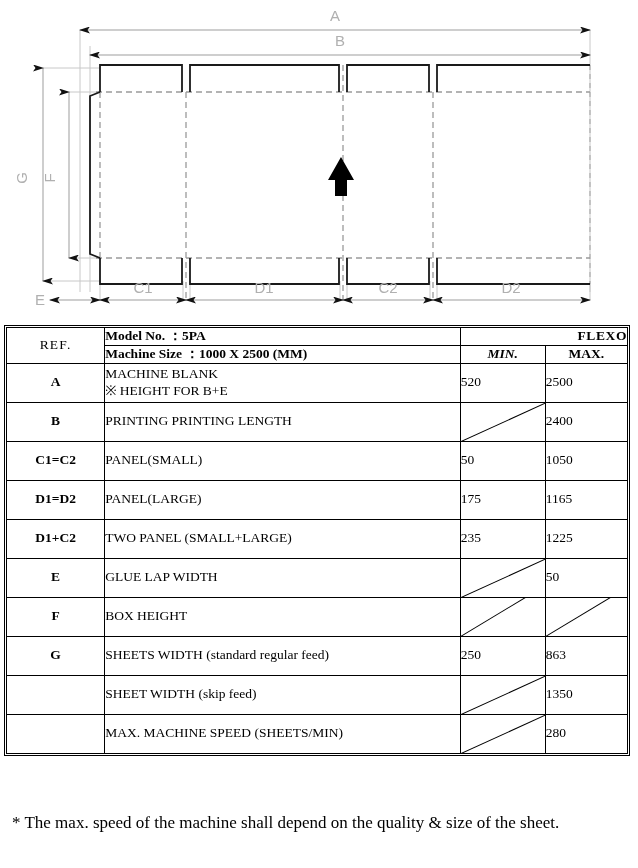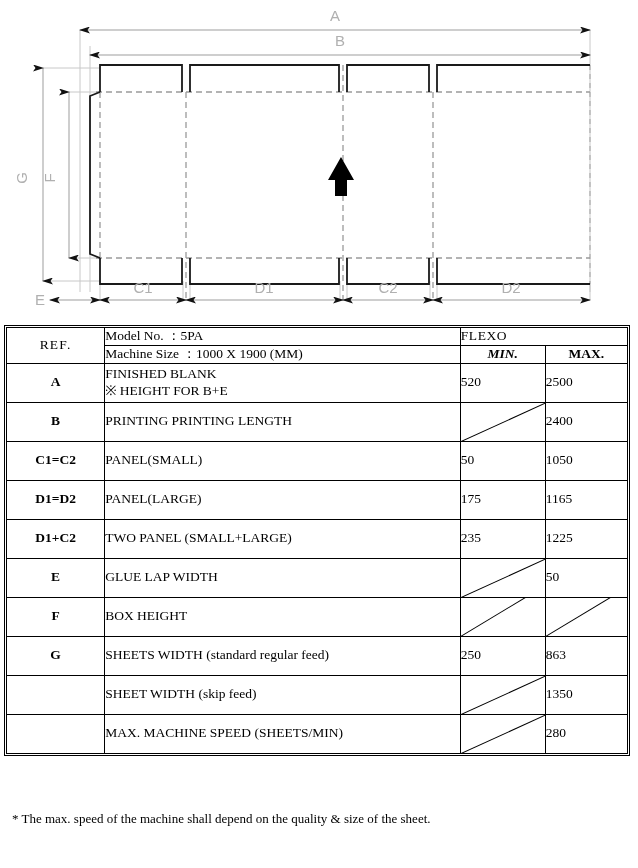--- a/index.html
+++ b/index.html
@@ -64,27 +64,27 @@
     text-align: center;
     font-size: 14px;
     letter-spacing: 1.2px;
   }
   .ref-letter {
     text-align: center;
     font-weight: bold;
     font-size: 14.5px;
   }
   .model-cell, .size-cell {
-    font-weight: normal;
+    font-weight: bold;
     font-size: 14px;
     padding: 7px 9px;
   }
   .flexo-cell {
-    text-align: left;
-    font-weight: normal;
+    text-align: right;
+    font-weight: bold;
     font-size: 14.5px;
     letter-spacing: 0.6px;
   }
   .minmax {
     text-align: center;
     font-weight: bold;
     font-size: 14px;
   }
   .minmax.ital { font-style: italic; }
 
@@ -112,21 +112,21 @@
   .slash.tall::after { transform: rotate(-31deg); }
 
   
   #footnotes {
     position: absolute;
     left: 12px;
     top: 806px;
     width: 610px;
   }
   #footnotes .note {
-    font-size: 13px;
+    font-size: 17px;
     line-height: 1.95;
     white-space: nowrap;
   }
 </style>
 </head>
 <body>
 
 <div id="diagram-area">
   <svg id="diagram-svg" width="638" height="320" viewBox="0 0 638 320">
 
@@ -241,29 +241,29 @@
     </colgroup>
     <tbody>
 
       <tr>
         <td rowspan="2" class="ref-head">REF.</td>
         <td class="model-cell">Model No. ：5PA</td>
         <td colspan="2" class="flexo-cell">FLEXO</td>
       </tr>
 
       <tr>
-        <td class="size-cell">Machine Size ：1000 X 1900 (MM)</td>
+        <td class="size-cell">Machine Size ：1000 X 2500 (MM)</td>
         <td class="minmax ital">MIN.</td>
         <td class="minmax">MAX.</td>
       </tr>
 
     <tr class="nbsp-row">
           <td class="ref-letter">A</td>
           <td class="desc">
-            <div>FINISHED BLANK</div>
+            <div>MACHINE BLANK</div>
             <div>※  HEIGHT FOR B+E</div>
           </td>
           <td class="num">520</td>
           <td class="num">2500</td>
         </tr>
         <tr class="nbsp-row">
           <td class="ref-letter">B</td>
           <td class="desc">
             <div>PRINTING PRINTING LENGTH</div>
           </td>

